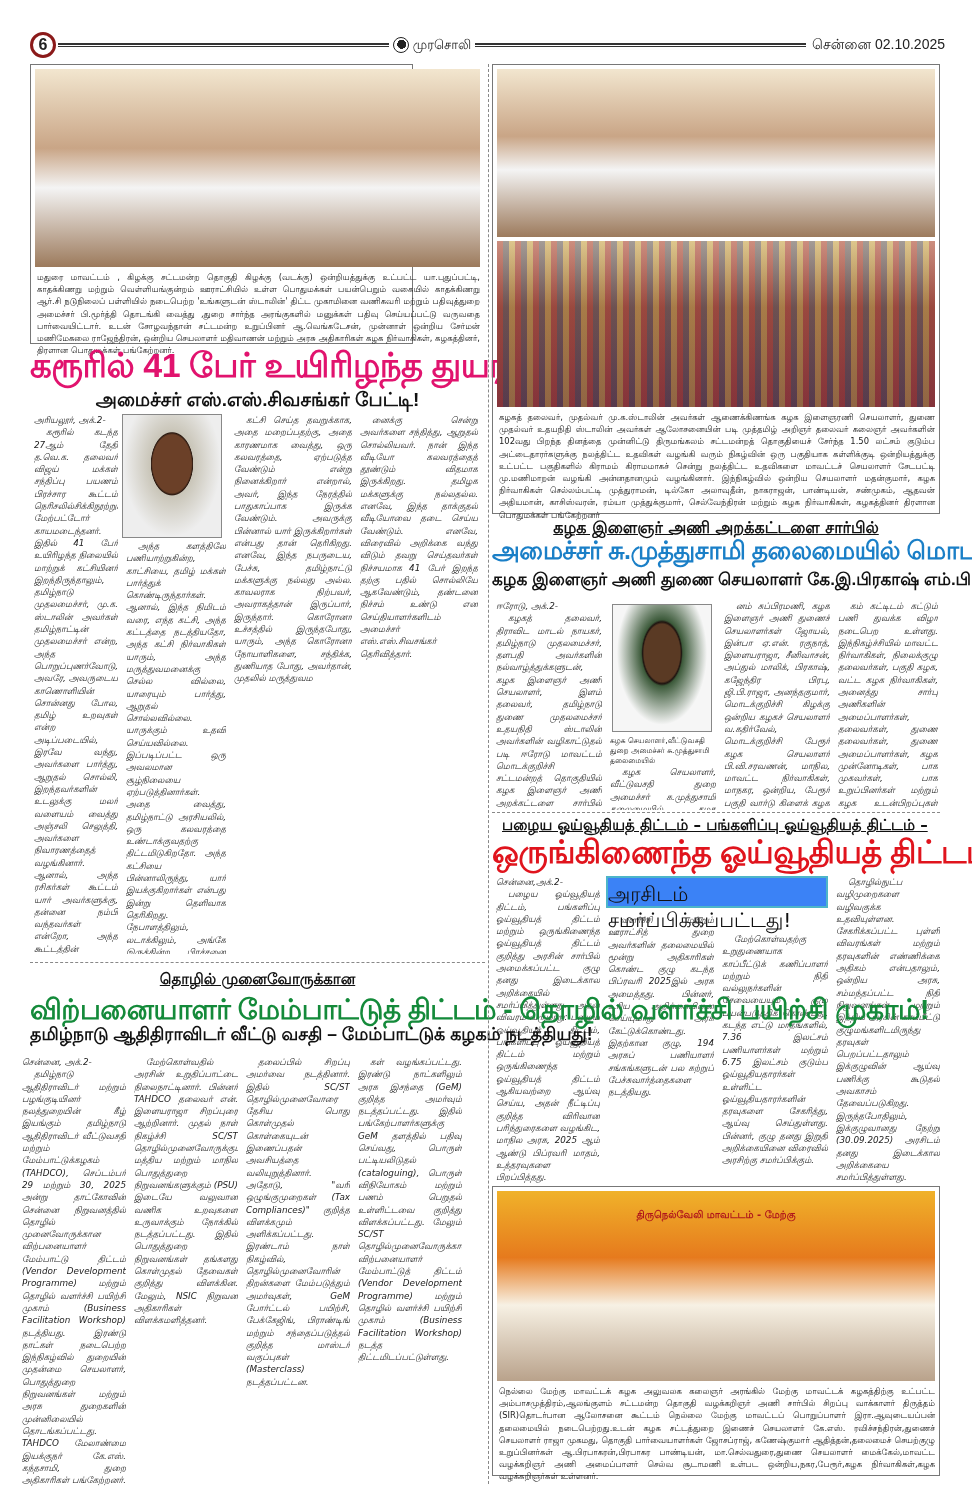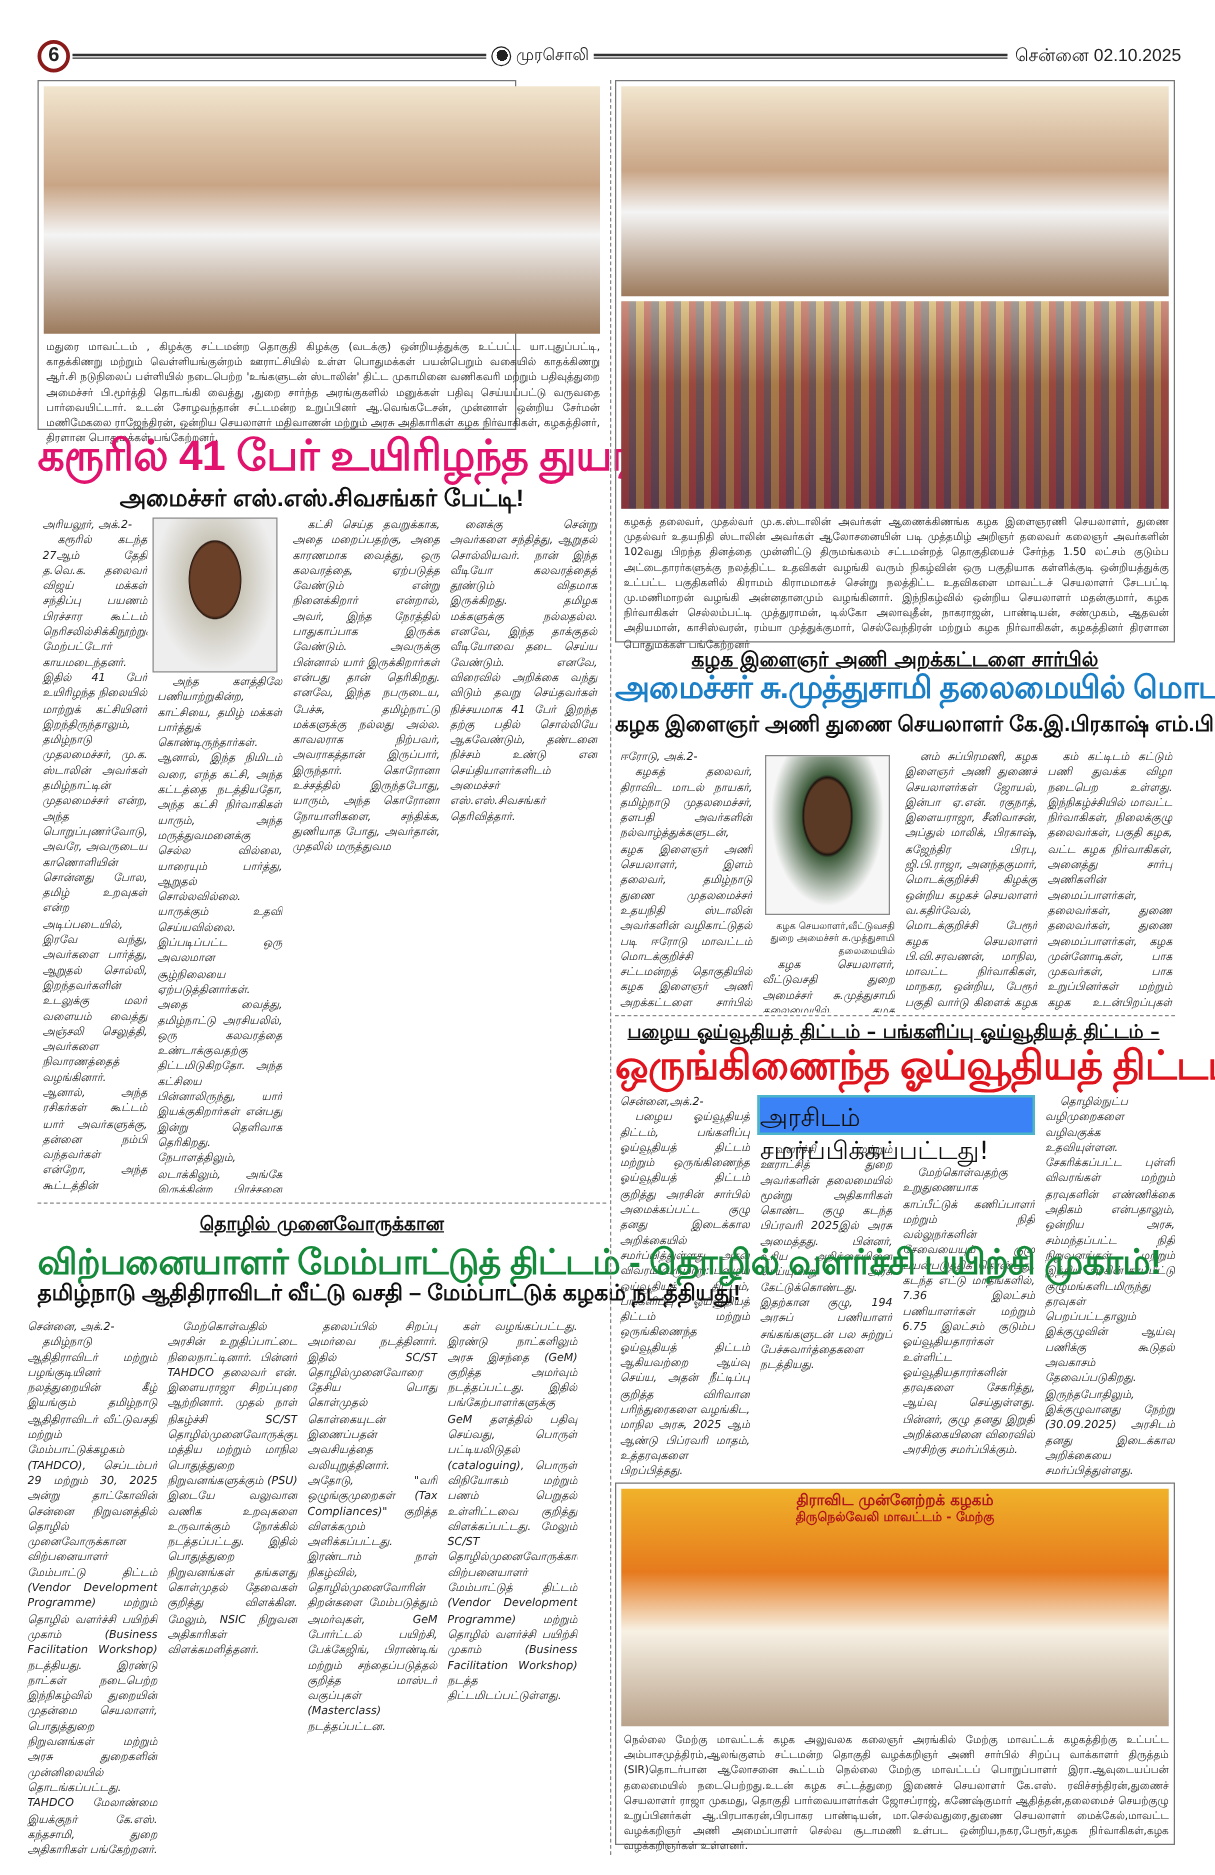--- a/index.html
+++ b/index.html
@@ -94,21 +94,21 @@
 <div class="sub" style="left:492px; top:570px; width:448px; font-size:17px;">கழக இளைஞர் அணி துணை செயலாளர் கே.இ.பிரகாஷ் எம்.பி. அறிக்கை!</div>
 
 <div class="photo portrait2" style="left:612px; top:604px; width:100px; height:128px;"></div>
 
 <div class="cols" style="left:496px; top:600px; width:444px; grid-template-columns: 106px 106px 106px 100px; height:210px;">
   <div class="col">
     <div class="dateline-small">ஈரோடு, அக்.2-</div>
     <p>கழகத் தலைவர், திராவிட மாடல் நாயகர், தமிழ்நாடு முதலமைச்சர், தளபதி அவர்களின் நல்வாழ்த்துக்களுடன், கழக இளைஞர் அணி செயலாளர், இளம் தலைவர், தமிழ்நாடு துணை முதலமைச்சர் உதயநிதி ஸ்டாலின் அவர்களின் வழிகாட்டுதல் படி ஈரோடு மாவட்டம் மொடக்குறிச்சி சட்டமன்றத் தொகுதியில் கழக இளைஞர் அணி அறக்கட்டளை சார்பில் இன்று (02.10.2025 வியாழக்கிழமை)காலை 10:30 to 11. 00 மணி அளவில் ஈரோடு வெள்ளகோவில் மெயின் ரோடு, யூனியன் ஆபீஸ் அருகில் கழக இளைஞர் அணி துணை செயலாளர், ஈரோடு நாடாளுமன்ற உறுப்பினர் கே.இ.பிரகாஷ் ஆகிய எனது ஏற்பாட்டில் ஈரோடு தெற்கு மாவட்ட</p>
   </div>
   <div class="col" style="padding-top:136px;">
-    <div style="font-size:7.5px; line-height:10px; text-align:right;">கழக செயலாளர்,வீட்டுவசதி துறை அமைச்சர் சு.முத்துசாமி தலைமையில்</div>
+    <div style="font-size:7.5px; line-height:10px; text-align:left;">கழக செயலாளர்,வீட்டுவசதி துறை அமைச்சர் சு.முத்துசாமி தலைமையில்</div>
     <p>கழக செயலாளர், வீட்டுவசதி துறை அமைச்சர் சு.முத்துசாமி தலைமையில், கழக துணைப் பொதுச் செயலாளர், மாநிலங்களவை உறுப்பினர் அந்தியூர் ப.செல்வராஜ், கழக கொள்கைப் பரப்பு இணைச் செயலாளர், ஈரோடு கிழக்கு சட்டமன்ற உறுப்பினர் வி.சி.சந்திரகுமார், ஈரோடு மாநகராட்சி மேயர் நாகரத்தி</p>
   </div>
   <div class="col">
     <p>னம் சுப்பிரமணி, கழக இளைஞர் அணி துணைச் செயலாளர்கள் ஜோயல், இன்பா ஏ.என். ரகுநாத், இளையராஜா, சீனிவாசன், அப்துல் மாலிக், பிரகாஷ், கஜேந்திர பிரபு, ஜி.பி.ராஜா, அனந்தகுமார், மொடக்குறிச்சி கிழக்கு ஒன்றிய கழகச் செயலாளர் வ.கதிர்வேல், மொடக்குறிச்சி பேரூர் கழக செயலாளர் பி.வி.சரவணன், மாநில, மாவட்ட நிர்வாகிகள், மாநகர, ஒன்றிய, பேரூர் பகுதி வார்டு கிளைக் கழக செயலாளர்கள், நிர்வாகிகள், இளைஞர் அணி மாவட்ட அமைப்பாளர் ஜே.திருவாசகம், மாநகர அமைப்பாளர் கே.டி.சுதாகர். இளைஞர் அணி உள்ளிட்ட கழக சார்பு அணிகளின் மாவட்ட, மாநகர, ஒன்றிய, பேரூர், பகுதி, வார்டு, கிளைக் கழக அமைப்பாளர் முன்னிலையில் மொடக்குறிச்சியில் அன்ப</p>
   </div>
   <div class="col">
     <p>கம் கட்டிடம் கட்டும் பணி துவக்க விழா நடைபெற உள்ளது. இந்நிகழ்ச்சியில் மாவட்ட நிர்வாகிகள், நிலைக்குழு தலைவர்கள், பகுதி கழக, வட்ட கழக நிர்வாகிகள், அனைத்து சார்பு அணிகளின் அமைப்பாளர்கள், தலைவர்கள், துணை தலைவர்கள், துணை அமைப்பாளர்கள், கழக முன்னோடிகள், பாக முகவர்கள், பாக உறுப்பினர்கள் மற்றும் கழக உடன்பிறப்புகள் அனைவரும் கலந்து கொள்ளுமாறு அன்புடன் கேட்டுக்கொள்கிறேன். இவ்வாறு கழக இளைஞர் அணி துணை செயலாளர், ஈரோடு நாடாளுமன்ற உறுப்பினர் கே.இ.பிரகாஷ் தனது அறிக்கையில் தெரிவித்துள்ளார்.</p>
   </div>
 </div>
 
@@ -149,19 +149,18 @@
   <div class="col">
     <p>தலைப்பில் சிறப்பு அமர்வை நடத்தினார். இதில் SC/ST தொழில்முனைவோரை தேசிய பொது கொள்முதல் கொள்கையுடன் இணைப்பதன் அவசியத்தை வலியுறுத்தினார். அதோடு, "வரி ஒழுங்குமுறைகள் (Tax Compliances)" குறித்த விளக்கமும் அளிக்கப்பட்டது. இரண்டாம் நாள் நிகழ்வில், தொழில்முனைவோரின் திறன்களை மேம்படுத்தும் அமர்வுகள், GeM போர்ட்டல் பயிற்சி, பேக்கேஜிங், பிராண்டிங் மற்றும் சந்தைப்படுத்தல் குறித்த மாஸ்டர் வகுப்புகள் (Masterclass) நடத்தப்பட்டன.</p>
   </div>
   <div class="col">
     <p>கள் வழங்கப்பட்டது. இரண்டு நாட்களிலும் அரசு இசந்தை (GeM) குறித்த அமர்வும் நடத்தப்பட்டது. இதில் பங்கேற்பாளர்களுக்கு GeM தளத்தில் பதிவு செய்வது, பொருள் பட்டியலிடுதல் (cataloguing), பொருள் விநியோகம் மற்றும் பணம் பெறுதல் உள்ளிட்டவை குறித்து விளக்கப்பட்டது. மேலும் SC/ST தொழில்முனைவோருக்கான விற்பனையாளர் மேம்பாட்டுத் திட்டம் (Vendor Development Programme) மற்றும் தொழில் வளர்ச்சி பயிற்சி முகாம் (Business Facilitation Workshop) நடத்த திட்டமிடப்பட்டுள்ளது.</p>
   </div>
 </div>
 
 <div class="box" style="left:492px; top:1186px; width:448px; height:290px;">
   <div class="photo stage" style="left:4px; top:4px; width:438px; height:190px;">
-    <div class="banner-text" style="top:2px;">திராவிட முன்னேற்றக் கழகம்</div>
     <div class="banner-text" style="top:18px; font-size:10px;">திருநெல்வேலி மாவட்டம் - மேற்கு</div>
   </div>
   <div class="caption" style="left:6px; top:198px; width:436px;">நெல்லை மேற்கு மாவட்டக் கழக அலுவலக கலைஞர் அரங்கில் மேற்கு மாவட்டக் கழகத்திற்கு உட்பட்ட அம்பாசமுத்திரம்,ஆலங்குளம் சட்டமன்ற தொகுதி வழக்கறிஞர் அணி சார்பில் சிறப்பு வாக்காளர் திருத்தம் (SIR)தொடர்பான ஆலோசனை கூட்டம் நெல்லை மேற்கு மாவட்டப் பொறுப்பாளர் இரா.ஆவுடையப்பன் தலைமையில் நடைபெற்றது.உடன் கழக சட்டத்துறை இணைச் செயலாளர் கே.எஸ். ரவிச்சந்திரன்,துணைச் செயலாளர் ராஜா முகமது, தொகுதி பார்வையாளர்கள் ஜோசப்ராஜ், கணேஷ்குமார் ஆதித்தன்,தலைமைச் செயற்குழு உறுப்பினர்கள் ஆ.பிரபாகரன்,பிரபாகர பாண்டியன், மா.செல்வதுரை,துணை செயலாளர் மைக்கேல்,மாவட்ட வழக்கறிஞர் அணி அமைப்பாளர் செல்வ சூடாமணி உள்பட ஒன்றிய,நகர,பேரூர்,கழக நிர்வாகிகள்,கழக வழக்கறிஞர்கள் உள்ளனர்.</div>
 </div>
 
 <div class="dotted-v" style="left:488px; top:64px; height:1420px;"></div>
 
 </body></html>

